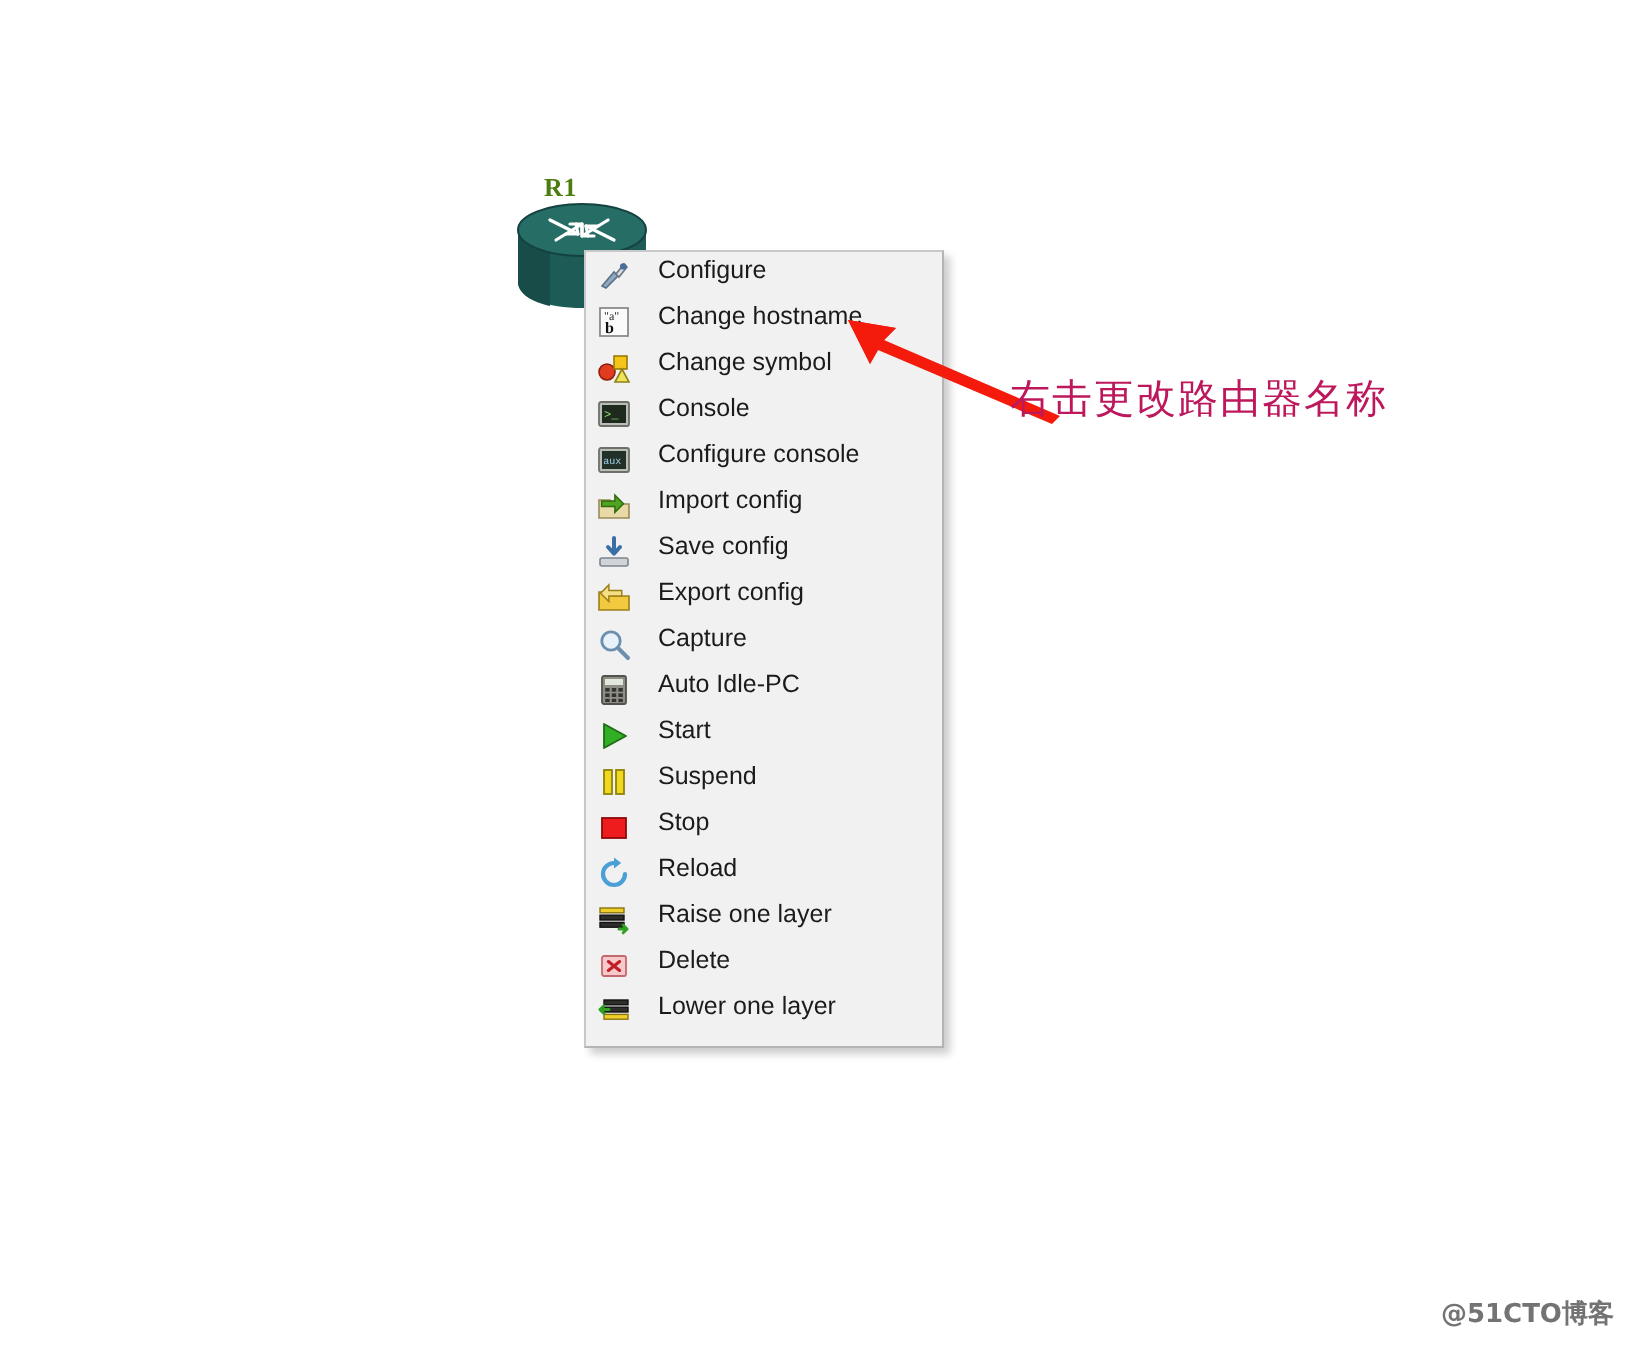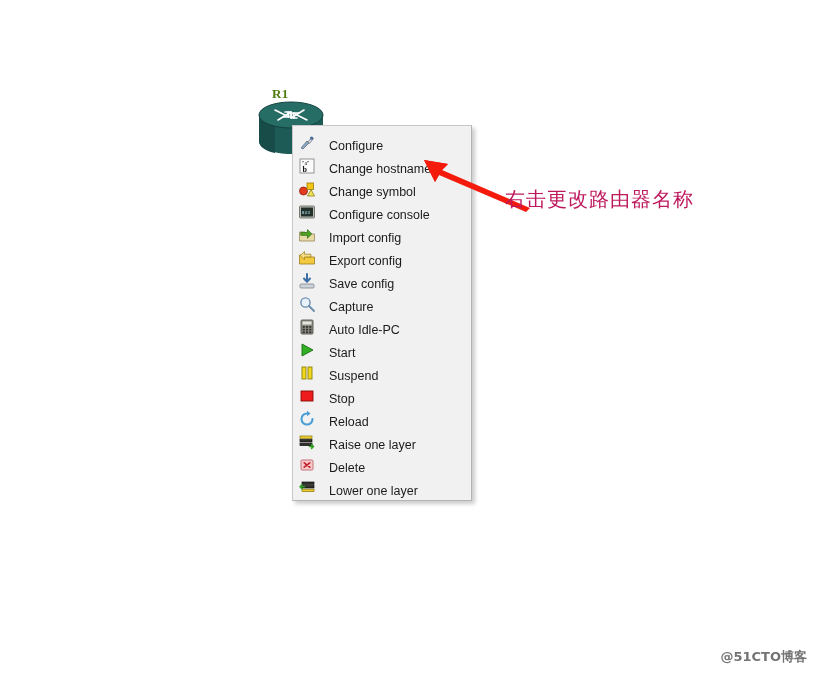--- a/index.html
+++ b/index.html
@@ -59,21 +59,21 @@
     background: #f1f1f1;
     border: 1px solid #c8c8c8;
     border-right-color: #b4b4b4;
     border-bottom-color: #b4b4b4;
     box-shadow: 3px 3px 4px rgba(0,0,0,0.20);
     padding: 3px 0 3px 0;
     box-sizing: border-box;
   }
   .menu-item {
     display: flex;
-    align-items: flex-end;
+    align-items: flex-start;
     height: 23px;
     padding: 0 6px 0 5px;
     box-sizing: border-box;
     cursor: default;
     background: transparent;
   }
   .menu-icon {
     width: 18px;
     height: 18px;
     flex: 0 0 18px;
@@ -181,20 +181,30 @@
       <span class="menu-icon">
         <svg width="18" height="18" viewBox="0 0 18 18">
           <circle cx="5.5" cy="11" r="4" fill="#e23b1f" stroke="#8e1f0c" stroke-width="0.8"></circle>
           <rect x="9" y="3" width="6.5" height="6.5" fill="#f4c518" stroke="#9a7a05" stroke-width="0.8"></rect>
           <path d="M9.5,16 L13,9.5 L16.5,16 Z" fill="#f0e35c" stroke="#8d8116" stroke-width="0.8"></path>
         </svg>
       </span>
       <span class="menu-label">Change symbol</span>
     </div>
 
+    <div class="menu-item">
+      <span class="menu-icon">
+        <svg width="18" height="18" viewBox="0 0 18 18">
+          <rect x="1.5" y="3" width="15" height="12" rx="1" fill="#b9bdb5" stroke="#6d7069" stroke-width="0.9"></rect>
+          <rect x="3" y="4.5" width="12" height="9" fill="#1d2a1d"></rect>
+          <text x="4" y="11" font-family="Liberation Mono, monospace" font-size="6" fill="#8ee06a">&gt;_</text>
+        </svg>
+      </span>
+      <span class="menu-label">Console</span>
+    </div>
 
     <div class="menu-item">
       <span class="menu-icon">
         <svg width="18" height="18" viewBox="0 0 18 18">
           <rect x="1.5" y="3" width="15" height="12" rx="1" fill="#b9bdb5" stroke="#6d7069" stroke-width="0.9"></rect>
           <rect x="3" y="4.5" width="12" height="9" fill="#23302a"></rect>
           <text x="3.6" y="11" font-family="Liberation Mono, monospace" font-size="5" fill="#9fd3e8">aux</text>
         </svg>
       </span>
       <span class="menu-label">Configure console</span>
@@ -206,35 +216,35 @@
           <path d="M1.5,6 L7,6 L8.5,8 L16.5,8 L16.5,15 L1.5,15 Z" fill="#e7d9a8" stroke="#9a8a55" stroke-width="0.8"></path>
           <path d="M4,11 L11,11 L11,8 L15.5,12.5 L11,17 L11,14 L4,14 Z" fill="#4fa521" stroke="#2f6b10" stroke-width="0.8" transform="translate(-1,-4) scale(0.95)"></path>
         </svg>
       </span>
       <span class="menu-label">Import config</span>
     </div>
 
     <div class="menu-item">
       <span class="menu-icon">
         <svg width="18" height="18" viewBox="0 0 18 18">
+          <rect x="2" y="12" width="14" height="4" rx="1" fill="#cfd4d9" stroke="#7d848c" stroke-width="0.8"></rect>
+          <path d="M9,2 L9,9 M6,6.5 L9,9.8 L12,6.5" stroke="#3a6ea5" stroke-width="2" fill="none" stroke-linecap="round" stroke-linejoin="round"></path>
+        </svg>
+      </span>
+      <span class="menu-label">Save config</span>
+    </div>
+
+    <div class="menu-item">
+      <span class="menu-icon">
+        <svg width="18" height="18" viewBox="0 0 18 18">
           <path d="M1.5,6 L7,6 L8.5,8 L16.5,8 L16.5,15 L1.5,15 Z" fill="#f2c93f" stroke="#9a7f18" stroke-width="0.8"></path>
           <path d="M14,10 L7,10 L7,7 L2.5,11.5 L7,16 L7,13 L14,13 Z" fill="#f6de86" stroke="#9a7f18" stroke-width="0.8" transform="translate(0,-4) scale(0.92)"></path>
         </svg>
       </span>
       <span class="menu-label">Export config</span>
-    </div>
-
-    <div class="menu-item">
-      <span class="menu-icon">
-        <svg width="18" height="18" viewBox="0 0 18 18">
-          <rect x="2" y="12" width="14" height="4" rx="1" fill="#cfd4d9" stroke="#7d848c" stroke-width="0.8"></rect>
-          <path d="M9,2 L9,9 M6,6.5 L9,9.8 L12,6.5" stroke="#3a6ea5" stroke-width="2" fill="none" stroke-linecap="round" stroke-linejoin="round"></path>
-        </svg>
-      </span>
-      <span class="menu-label">Save config</span>
     </div>
 
     <div class="menu-item">
       <span class="menu-icon">
         <svg width="18" height="18" viewBox="0 0 18 18">
           <circle cx="7.5" cy="7.5" r="4.6" fill="#e8f2fa" stroke="#6d8fae" stroke-width="1.4"></circle>
           <path d="M11,11 L16,16" stroke="#6d8fae" stroke-width="2" stroke-linecap="round"></path>
         </svg>
       </span>
       <span class="menu-label">Capture</span>

